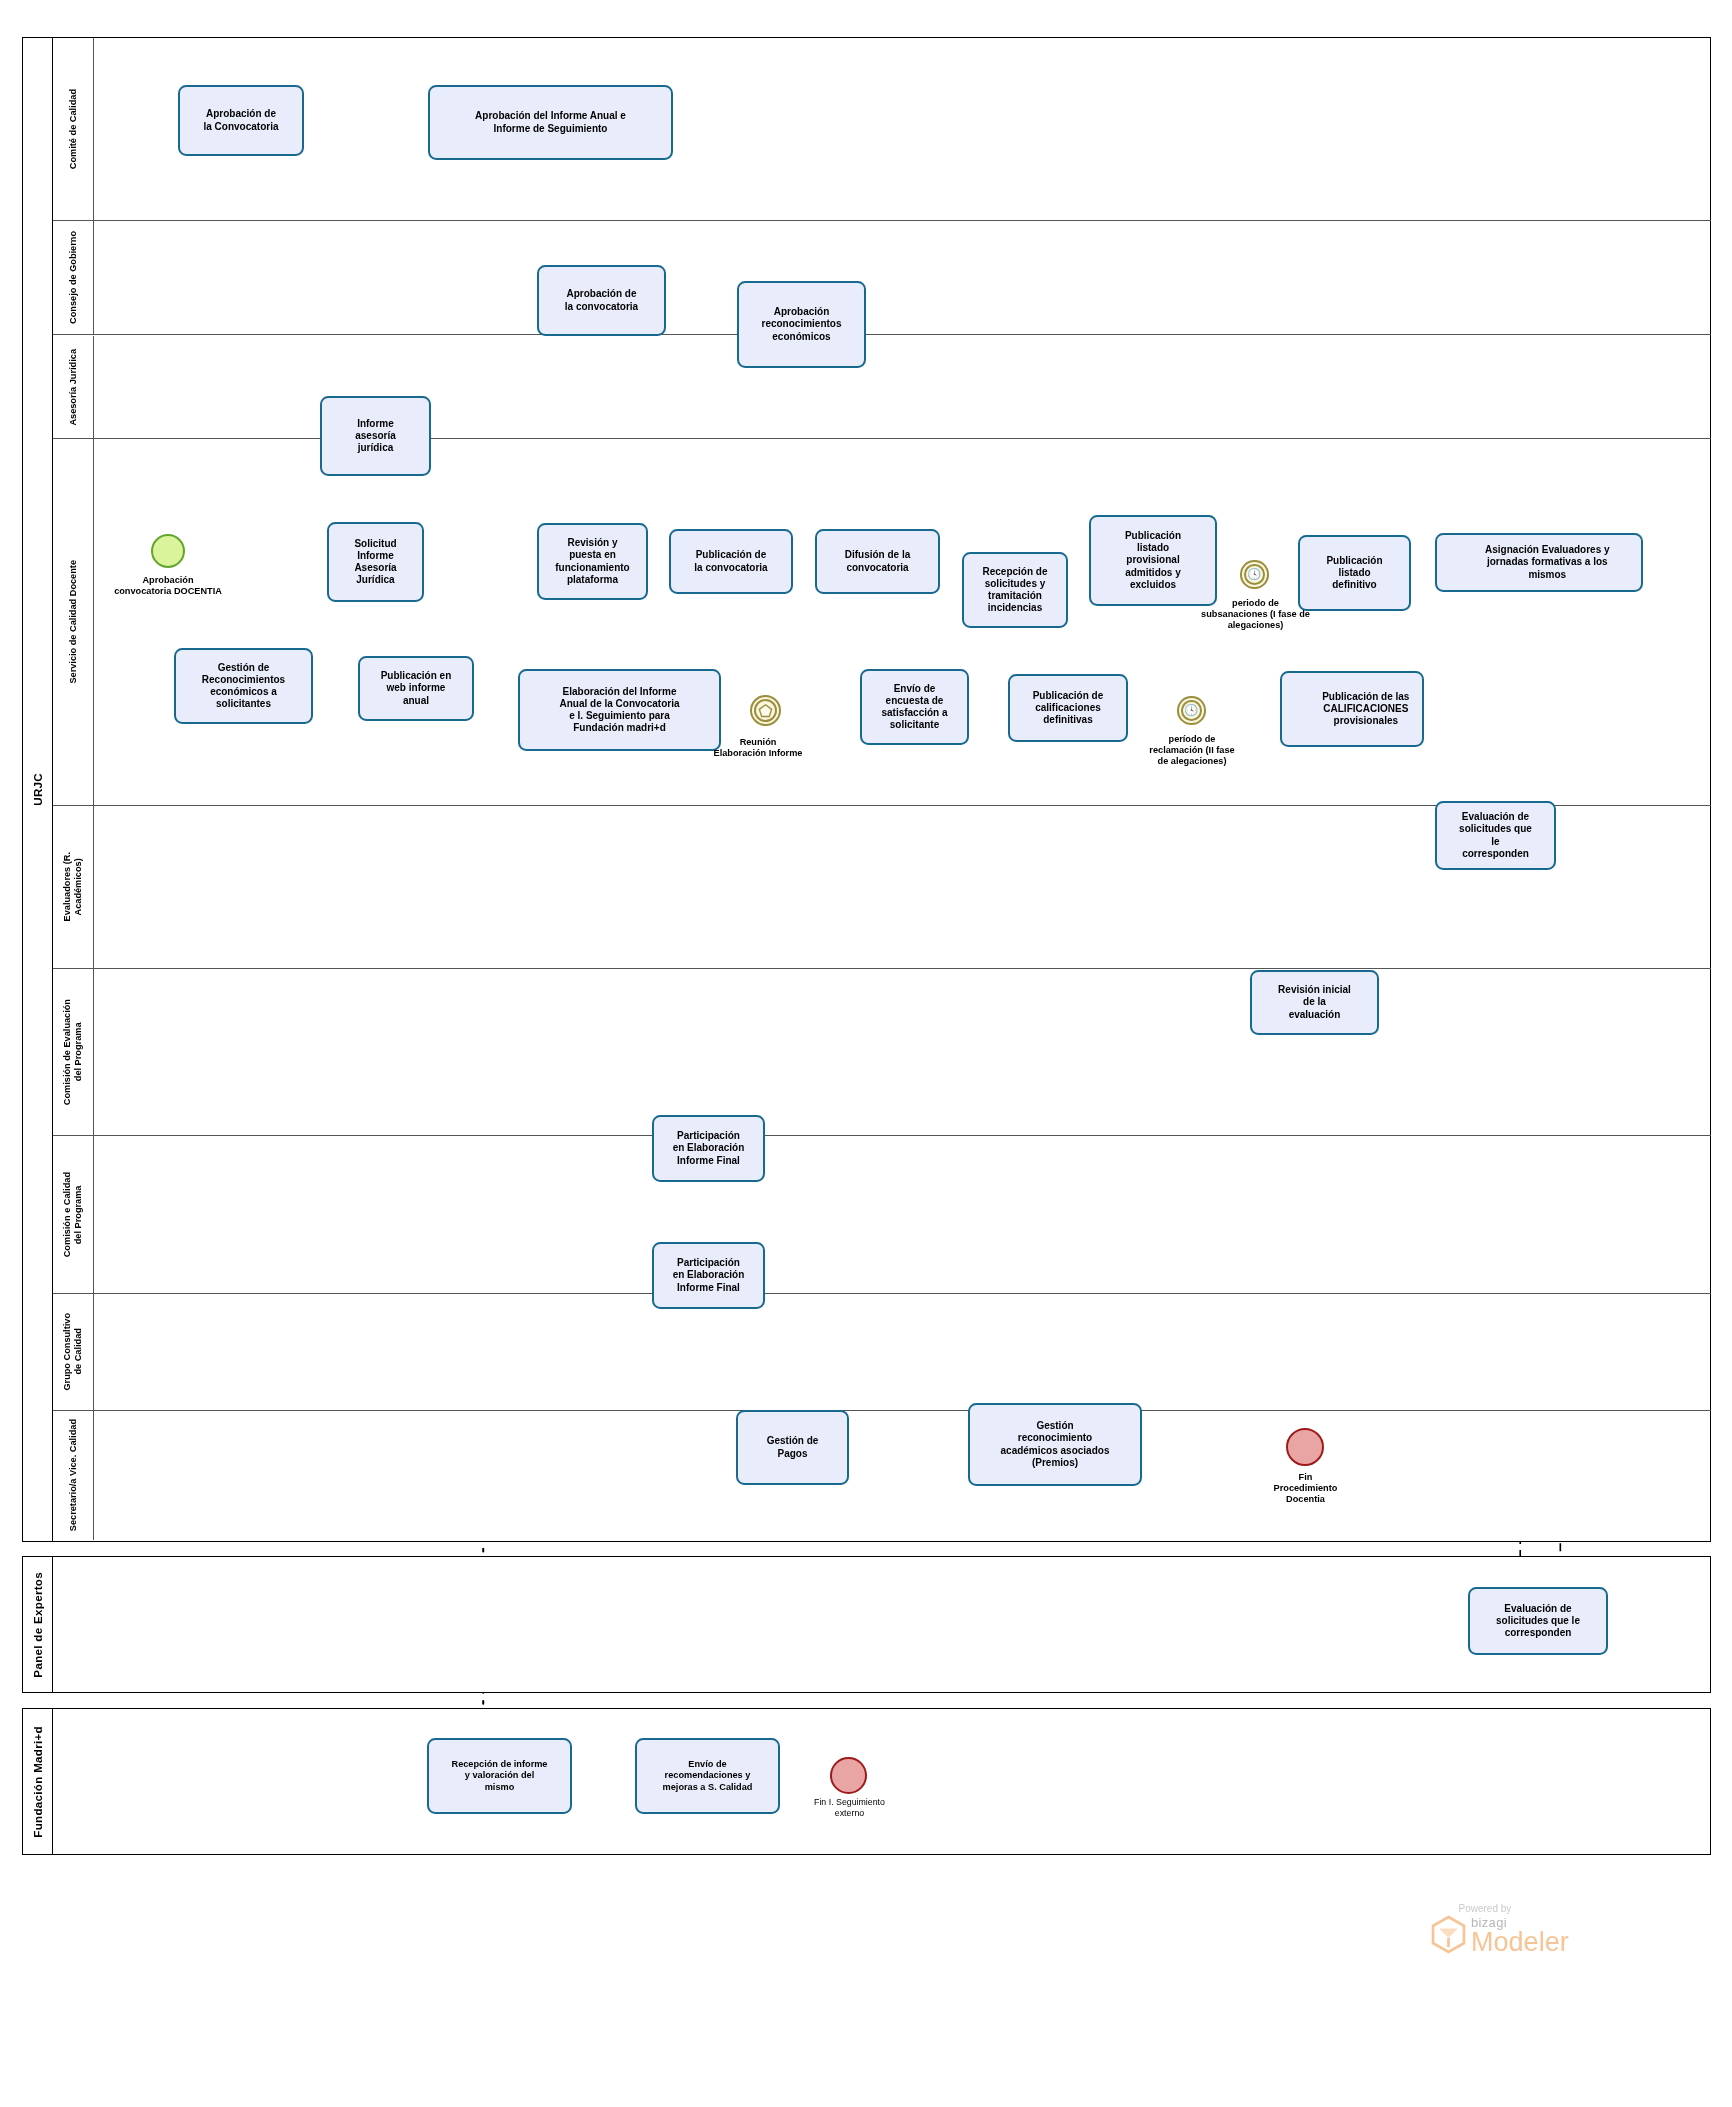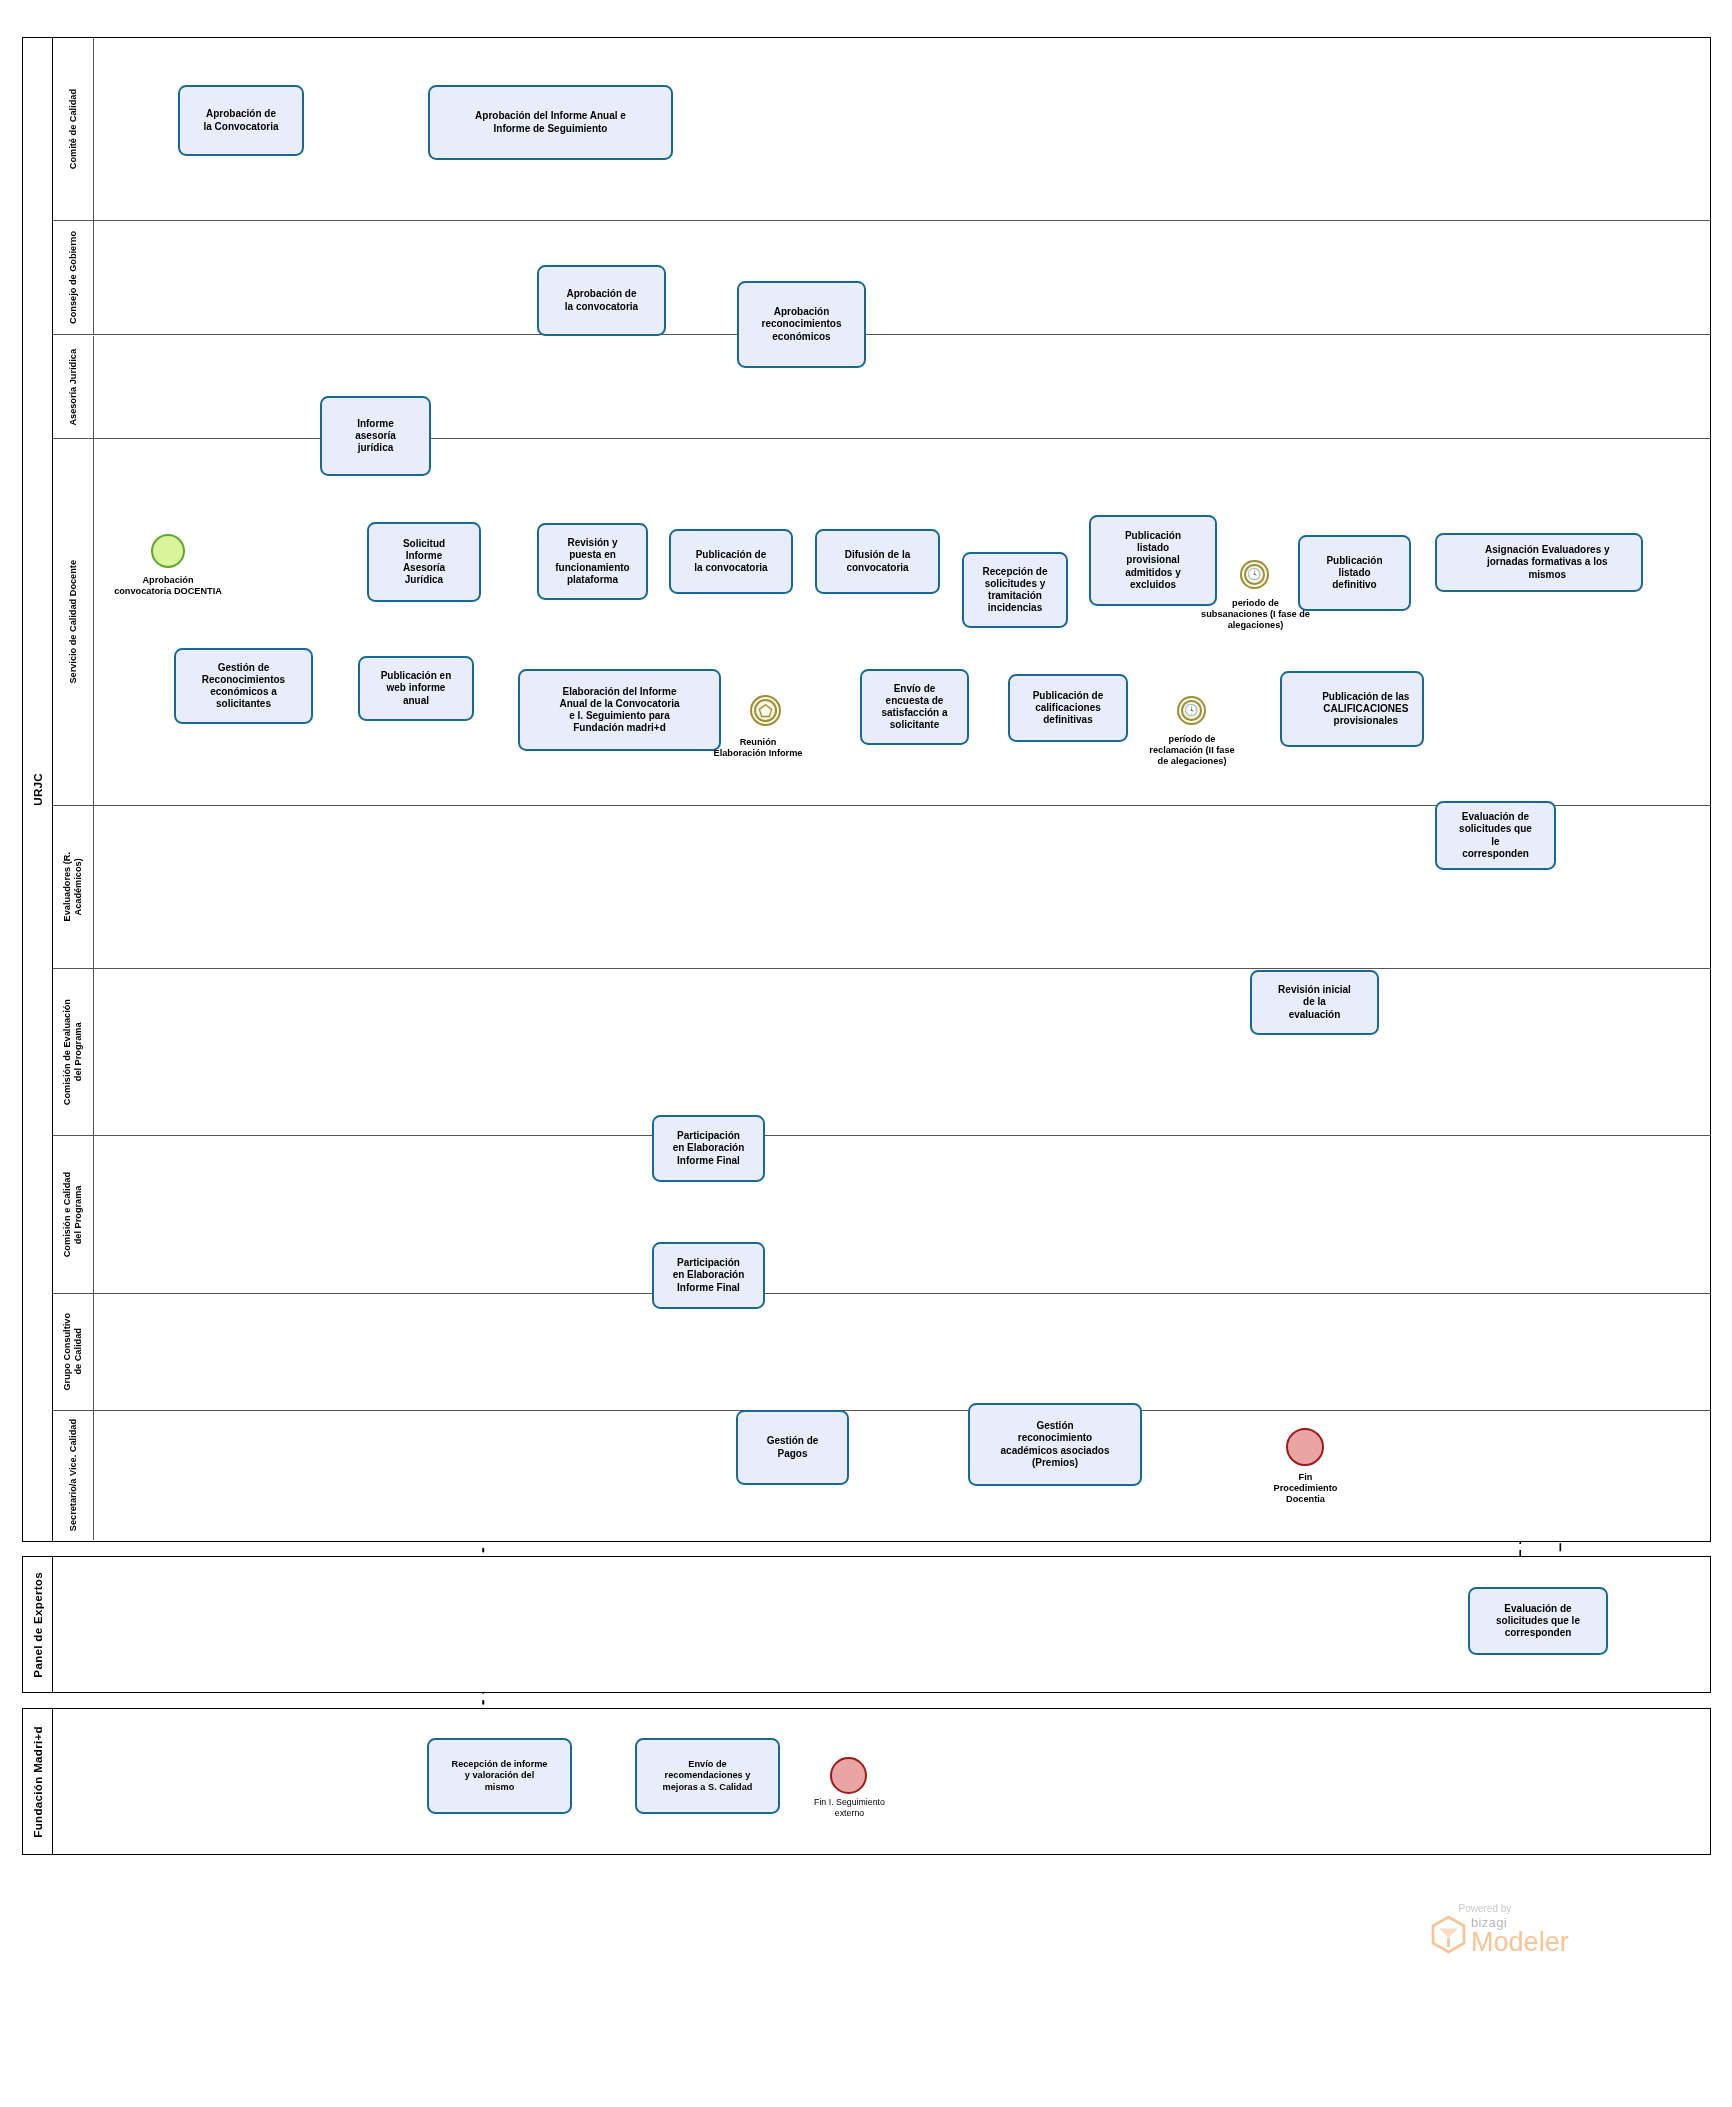--- a/index.html
+++ b/index.html
@@ -231,21 +231,21 @@
 la convocatoria</div>
 
   <div class="task" style="left:737px;top:281px;width:129px;height:87px;white-space:pre-line;">Aprobación
 reconocimientos
 económicos</div>
 
   <div class="task" style="left:320px;top:396px;width:111px;height:80px;white-space:pre-line;">Informe
 asesoría
 jurídica</div>
 
-  <div class="task" style="left:327px;top:522px;width:114px;height:80px;white-space:pre-line;margin-left:40px;">Solicitud
+  <div class="task" style="left:327px;top:522px;width:97px;height:80px;white-space:pre-line;">Solicitud
 Informe
 Asesoría
 Jurídica</div>
 
   <div class="task" style="left:537px;top:523px;width:111px;height:77px;white-space:pre-line;">Revisión y
 puesta en
 funcionamiento
 plataforma</div>
 
   <div class="task" style="left:669px;top:529px;width:124px;height:65px;white-space:pre-line;">Publicación de

